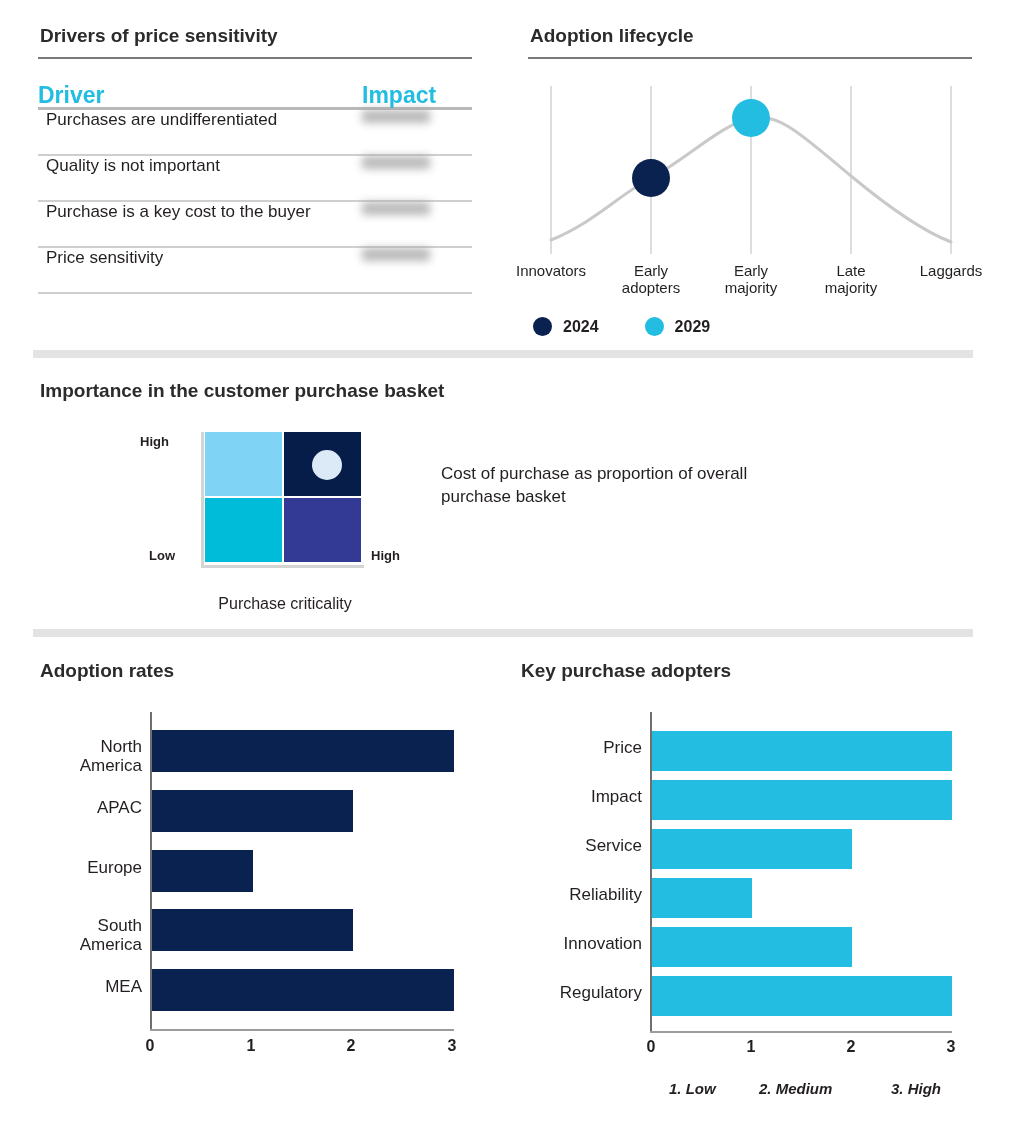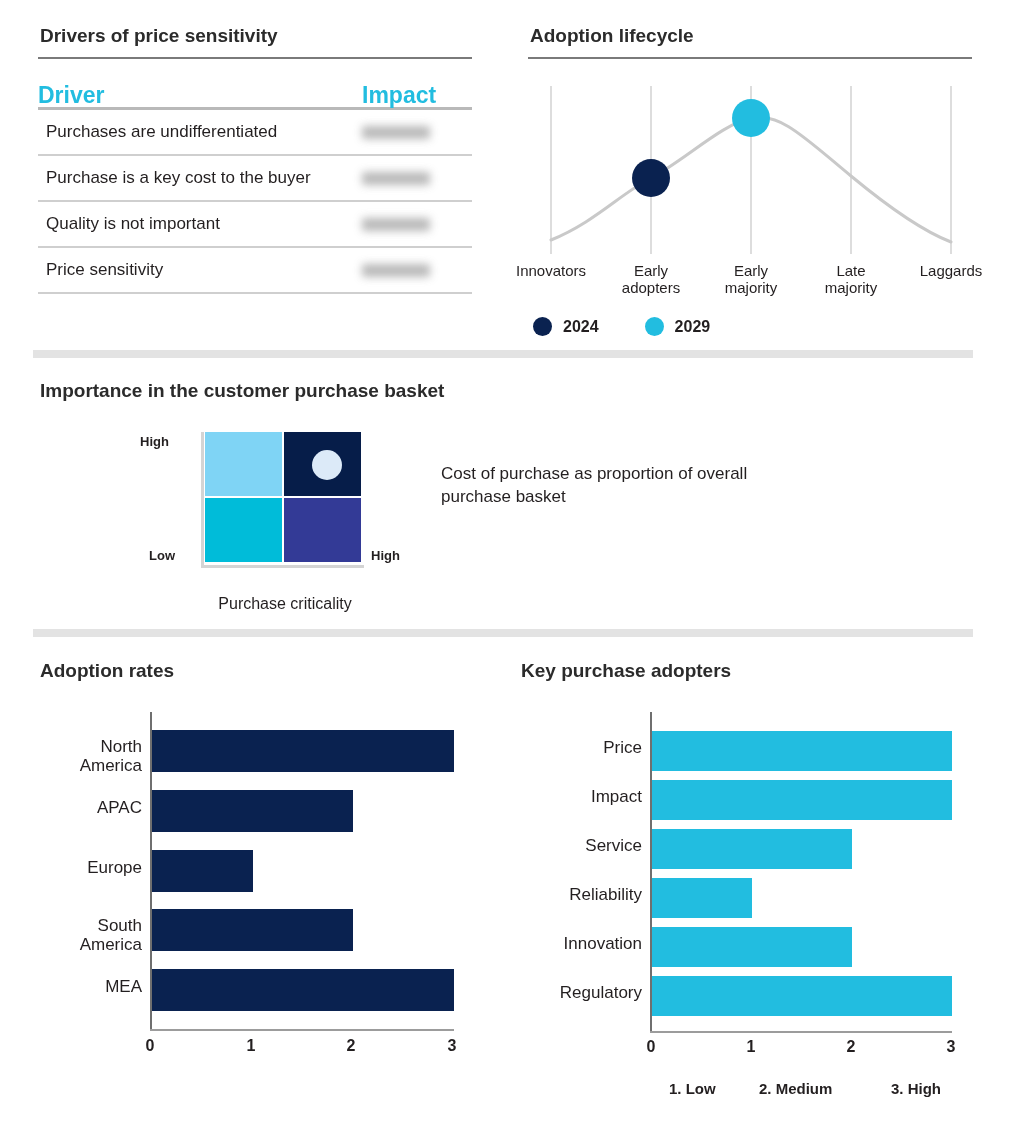--- a/index.html
+++ b/index.html
@@ -46,21 +46,21 @@
     flex: 1;
     font-size: 23px; font-weight: bold; color: #22bde0;
     line-height: 1;
   }
   .dr-head .dr-h-impact {
     width: 110px; text-align: left;
     font-size: 23px; font-weight: bold; color: #22bde0;
     line-height: 1;
   }
   .dr-row {
-    display: flex; align-items: center;
+    display: flex; align-items: flex-start;
     height: 46px;
     border-bottom: 2px solid #cfcfcf;
   }
   .dr-row .dr-label {
     flex: 1;
     font-size: 17px;
     color: #231f20;
     padding-left: 8px;
     white-space: nowrap;
   }
@@ -152,20 +152,21 @@
   }
   .bc-tick {
     position: absolute;
     width: 40px; text-align: center;
     font-size: 16px; font-weight: bold; color: #231f20;
   }
   .bc-foot {
     position: absolute;
     font-size: 15px; font-weight: bold; color: #231f20;
     white-space: nowrap;
+    font-style: italic;
   }
 </style>
 </head>
 <body>
 
 <div class="page">
 
   <div class="panel-title" style="left:40px; top:25px;">Drivers of price sensitivity</div>
   <div class="title-rule" style="left:38px; top:57px; width:434px;"></div>
 
@@ -176,28 +177,28 @@
     </div>
 
     <div class="dr-row">
       <div class="dr-label">Purchases are undifferentiated</div>
       <div class="dr-impact">
         <span class="impact-redacted"></span>
       </div>
     </div>
 
     <div class="dr-row">
-      <div class="dr-label">Purchase is a key cost to the buyer</div>
+      <div class="dr-label">Quality is not important</div>
       <div class="dr-impact">
         <span class="impact-redacted"></span>
       </div>
     </div>
 
     <div class="dr-row">
-      <div class="dr-label">Quality is not important</div>
+      <div class="dr-label">Purchase is a key cost to the buyer</div>
       <div class="dr-impact">
         <span class="impact-redacted"></span>
       </div>
     </div>
 
     <div class="dr-row">
       <div class="dr-label">Price sensitivity</div>
       <div class="dr-impact">
         <span class="impact-redacted"></span>
       </div>

